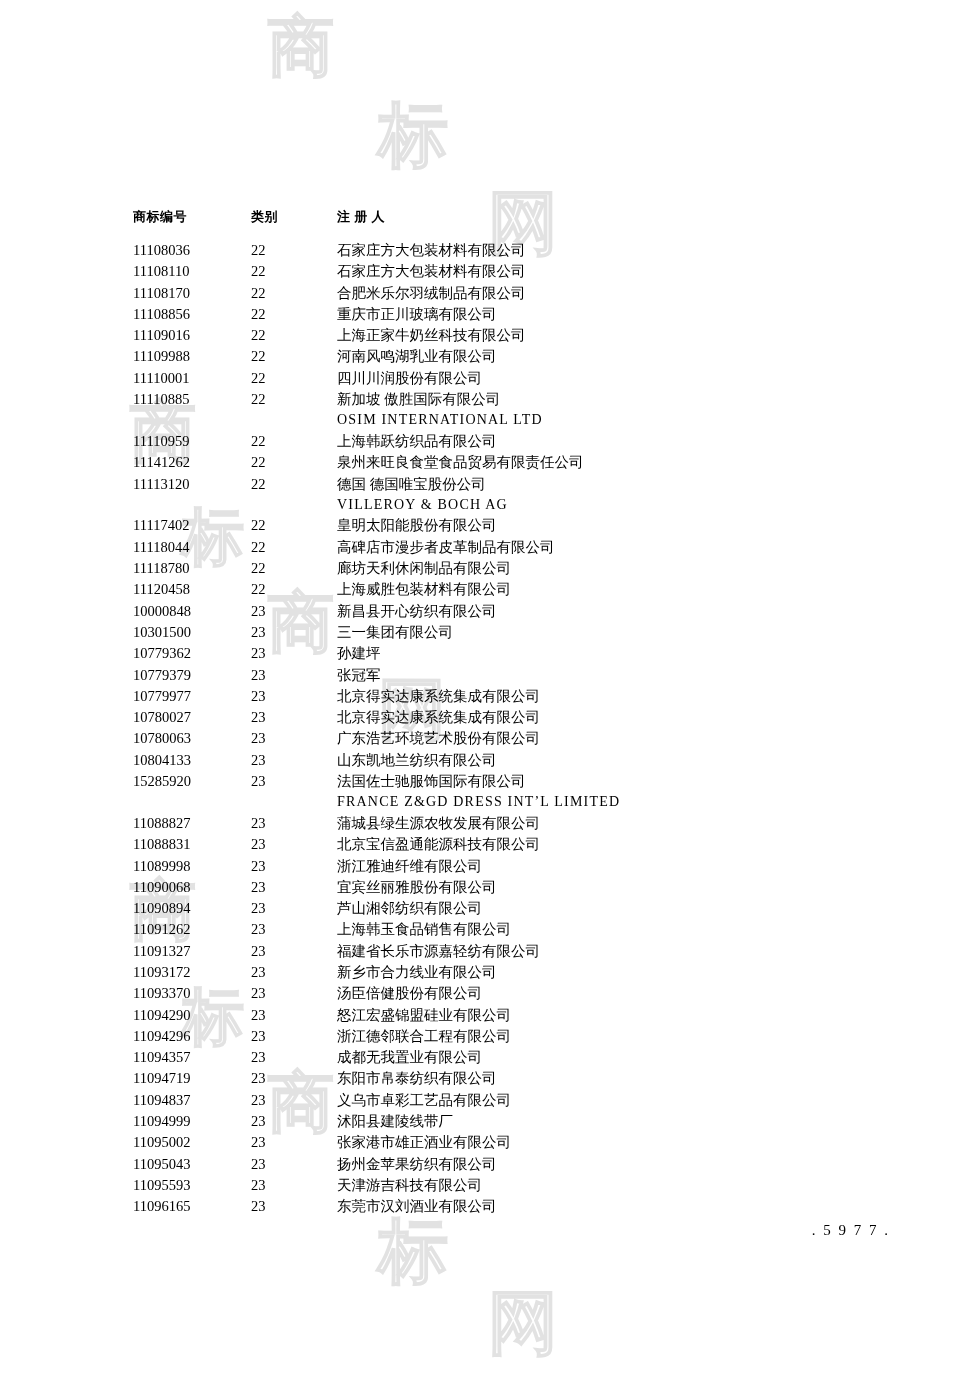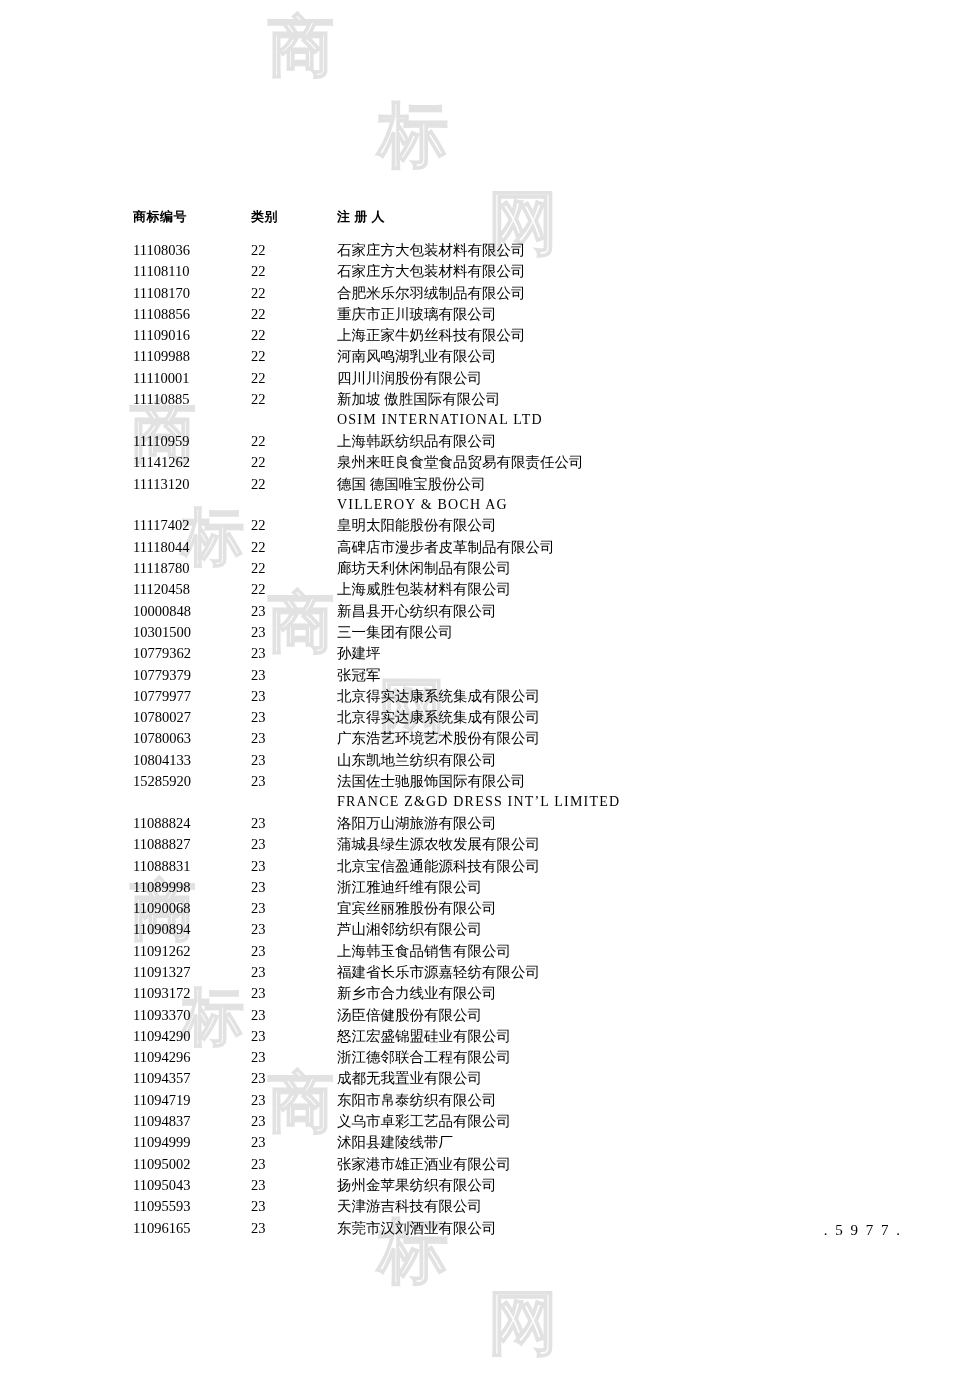--- a/index.html
+++ b/index.html
@@ -73,21 +73,21 @@
     padding-bottom: 2px;
   }
   .latin {
     font-family: "Liberation Serif", "DejaVu Serif", serif;
     letter-spacing: 1.2px;
     font-size: 14px;
   }
 
   .page-number {
     position: absolute;
-    right: 78px;
+    right: 90px;
     top: 1222px;
     font-size: 15px;
     letter-spacing: 2px;
     font-family: "Liberation Serif", "DejaVu Serif", serif;
   }
 </style>
 </head>
 <body>
 
 <div class="page">
@@ -246,25 +246,20 @@
             <td class="col-no">15285920</td>
             <td class="col-cls">23</td>
             <td class="col-reg">法国佐士驰服饰国际有限公司</td>
           </tr>
           <tr class="subline">
             <td class="col-no"></td>
             <td class="col-cls"></td>
             <td class="col-reg latin">FRANCE  Z&amp;GD  DRESS  INT’L  LIMITED</td>
           </tr>
           <tr>
-            <td class="col-no">11088824</td>
-            <td class="col-cls">23</td>
-            <td class="col-reg">洛阳万山湖旅游有限公司</td>
-          </tr>
-          <tr>
             <td class="col-no">11088827</td>
             <td class="col-cls">23</td>
             <td class="col-reg">蒲城县绿生源农牧发展有限公司</td>
           </tr>
           <tr>
             <td class="col-no">11088831</td>
             <td class="col-cls">23</td>
             <td class="col-reg">北京宝信盈通能源科技有限公司</td>
           </tr>
           <tr>

